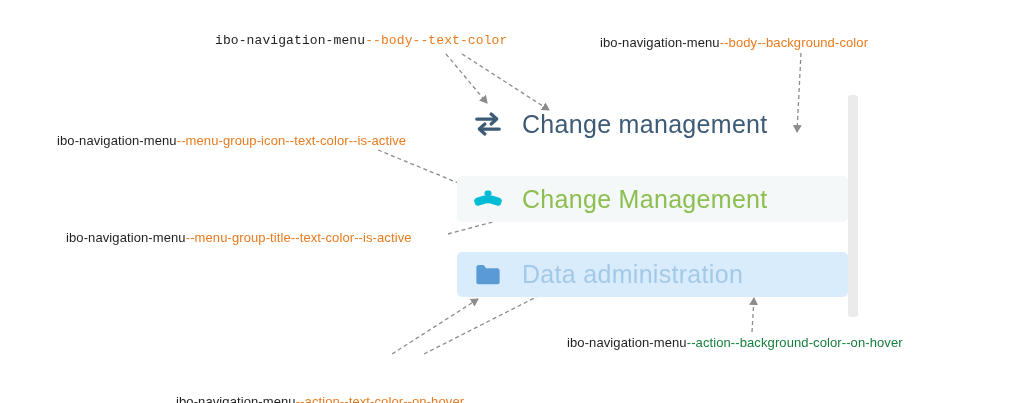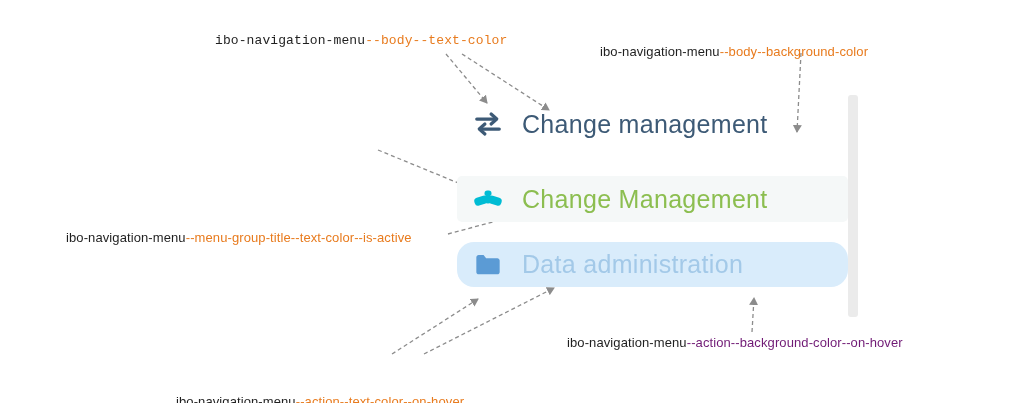--- a/index.html
+++ b/index.html
@@ -41,21 +41,21 @@
     left: 457px;
     width: 391px;
     display: flex;
     align-items: center;
     gap: 18px;
     padding-left: 15px;
     border-radius: 5px;
   }
   .menu-row.row-1 { top: 100px; height: 48px; }
   .menu-row.row-2 { top: 176px; height: 46px; }
-  .menu-row.row-3 { top: 242px; height: 45px; border-radius: 17px; }
+  .menu-row.row-3 { top: 252px; height: 45px; }
   .menu-row .icon {
     width: 32px; height: 32px;
     display: flex; align-items: center; justify-content: center;
     flex: 0 0 32px;
   }
   .menu-label {
     font-size: 25px;
     font-weight: 500;
     letter-spacing: 0.3px;
   }
@@ -79,31 +79,34 @@
       <line x1="448" y1="234" x2="526" y2="213" marker-end="url(#ah)"></line>
       <line x1="392" y1="354" x2="478" y2="299" marker-end="url(#ah)"></line>
       <line x1="424" y1="354" x2="554" y2="288" marker-end="url(#ah)"></line>
       <line x1="752" y1="332" x2="754" y2="298" marker-end="url(#ah)"></line>
     </g>
   </svg>
 
   <div class="anno-label" style="left:215px; top:33px;font-family:Liberation Mono, monospace;">
     <span data-bind="annotations.0.prefix">ibo-navigation-menu</span><span class="var" data-bind="annotations.0.variable" data-bind-style="color:colors.annotation_variable" style="color: rgb(232, 123, 30);">--body--text-color</span>
   </div>
-  <div class="anno-label" style="left:600px; top:35px;margin-top:9px;">
+  <div class="anno-label" style="left:600px; top:35px;">
     <span data-bind="annotations.1.prefix">ibo-navigation-menu</span><span class="var" data-bind="annotations.1.variable" data-bind-style="color:colors.annotation_variable" style="color: rgb(232, 123, 30);">--body--background-color</span>
+  </div>
+  <div class="anno-label" style="left:57px; top:133px;">
+    <span data-bind="annotations.2.prefix">ibo-navigation-menu</span><span class="var" data-bind="annotations.2.variable" data-bind-style="color:colors.annotation_variable" style="color: rgb(232, 123, 30);">--menu-group-icon--text-color--is-active</span>
   </div>
   <div class="anno-label" style="left:66px; top:230px;">
     <span data-bind="annotations.3.prefix">ibo-navigation-menu</span><span class="var" data-bind="annotations.3.variable" data-bind-style="color:colors.annotation_variable" style="color: rgb(232, 123, 30);">--menu-group-title--text-color--is-active</span>
   </div>
   <div class="anno-label" style="left:176px; top:358px;margin-top:36px;">
     <span data-bind="annotations.4.prefix">ibo-navigation-menu</span><span class="var" data-bind="annotations.4.variable" data-bind-style="color:colors.annotation_variable" style="color: rgb(232, 123, 30);">--action--text-color--on-hover</span>
   </div>
   <div class="anno-label" style="left:567px; top:335px;">
-    <span data-bind="annotations.5.prefix">ibo-navigation-menu</span><span class="var" data-bind="annotations.5.variable" data-bind-style="color:colors.annotation_variable" style="color: #701a75;">--action--background-color--on-hover</span>
+    <span data-bind="annotations.5.prefix">ibo-navigation-menu</span><span class="var" data-bind="annotations.5.variable" data-bind-style="color:colors.annotation_variable" style="color: #15803d;">--action--background-color--on-hover</span>
   </div>
 
   <div class="menu-bar" data-bind-style="background:colors.menu_body_background" style="background: rgb(235, 235, 235);"></div>
 
   <div class="menu-row row-1" data-bind-style="background:menu.items.0.background" style="background: transparent;">
     <span class="icon" data-bind-style="color:menu.items.0.icon_color" style="color: rgb(61, 90, 118);">
       <svg width="30" height="26" viewBox="0 0 24 20" fill="none" stroke="currentColor" stroke-width="2.6" stroke-linecap="round" stroke-linejoin="round">
         <path d="M3 6 H18"></path>
           <path d="M14.5 2 L19 6 L14.5 10"></path>
         <path d="M21 14 H6"></path>

